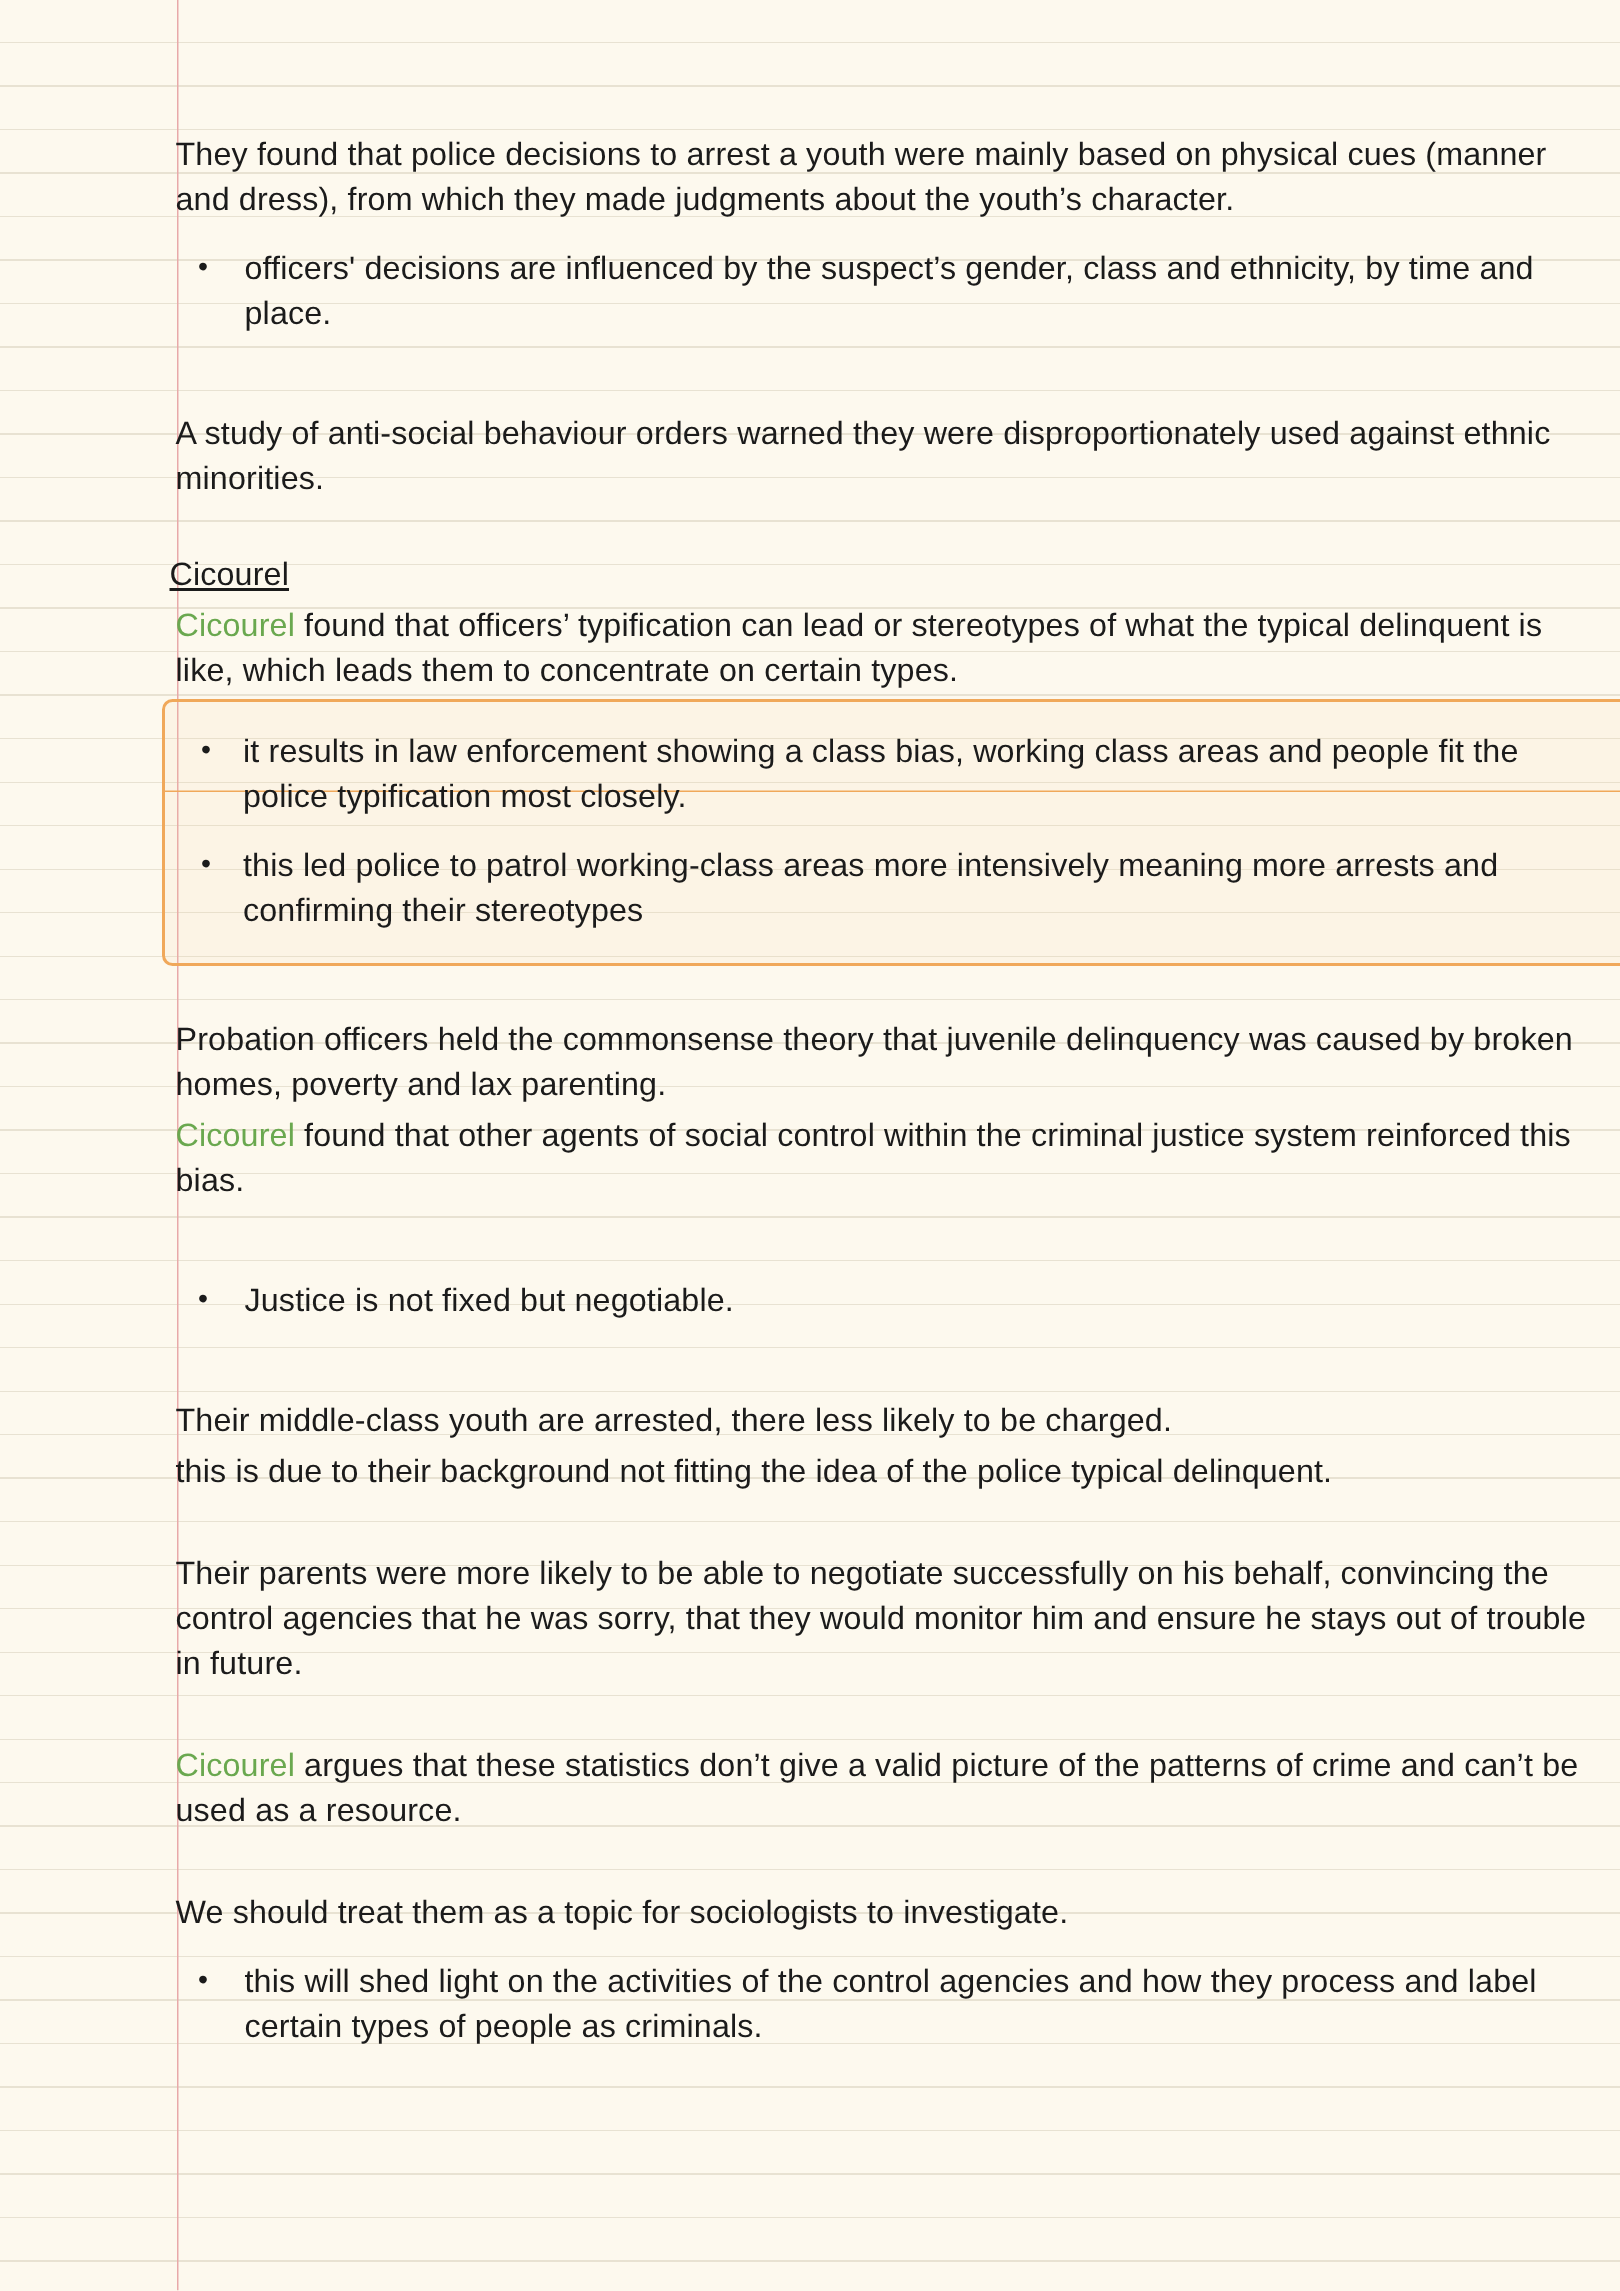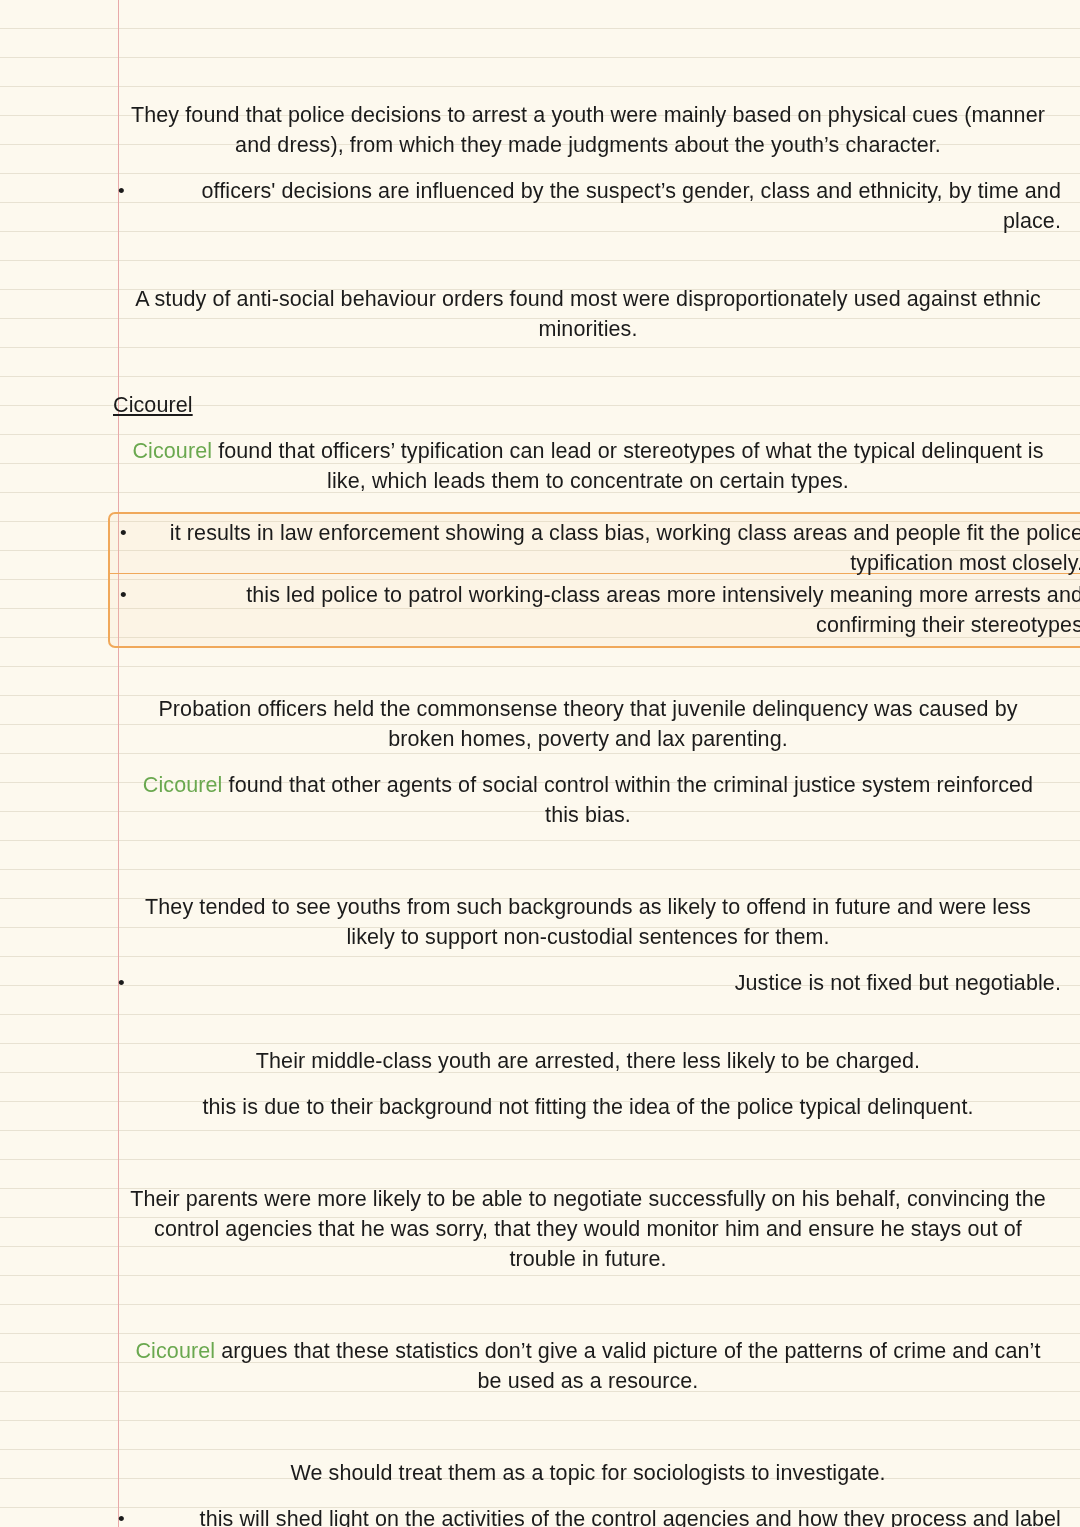--- a/index.html
+++ b/index.html
@@ -46,39 +46,37 @@
     line-height: 30px;
     color: #1b1b1b;
     letter-spacing: 0.1px;
   }
 
   .heading {
     text-decoration: underline;
     text-underline-offset: 2px;
   }
   .para {
-    margin: 16px;
-    text-align: center;
+    margin: 4px;
   }
   .spacer {
     height: 30px;
   }
   .green {
     color: #6aa84f;
   }
   ul.bullets {
     list-style: none;
     margin: 0;
     padding: 0;
   }
   ul.bullets li {
     position: relative;
     padding-left: 34px;
-    margin: 2px;
-    text-align: right;
+    margin: 16px;
   }
   ul.bullets li::before {
     content: "\2022";
     position: absolute;
     left: 3px;
     top: 0;
     font-size: 19px;
   }
 
   
@@ -112,21 +110,21 @@
 
 
   <p class="para">They found that police decisions to arrest a youth were mainly based on physical cues (manner and dress), from which they made judgments about the youth’s character.</p>
 
   <ul class="bullets">
     <li>officers' decisions are influenced by the suspect’s gender, class and ethnicity, by time and place.</li>
   </ul>
 
   <div class="spacer"></div>
 
-  <p class="para">A study of anti-social behaviour orders found most were disproportionately used against ethnic minorities.</p>
+  <p class="para">A study of anti-social behaviour orders warned they were disproportionately used against ethnic minorities.</p>
 
   <div class="spacer"></div>
 
   <div class="heading">Cicourel</div>
 
   <p class="para"><span class="green">Cicourel</span><span> found that officers’ typification can lead or stereotypes of what the typical delinquent is like, which leads them to concentrate on certain types.</span></p>
 
   <div class="highlight-box">
     <div class="divider"></div>
     <ul class="bullets">
@@ -136,21 +134,20 @@
   </div>
 
   <div class="spacer"></div>
 
   <p class="para">Probation officers held the commonsense theory that juvenile delinquency was caused by broken homes, poverty and lax parenting.</p>
 
   <p class="para"><span class="green">Cicourel</span><span> found that other agents of social control within the criminal justice system reinforced this bias.</span></p>
 
   <div class="spacer"></div>
 
-  <p class="para">They tended to see youths from such backgrounds as likely to offend in future and were less likely to support non-custodial sentences for them.</p>
 
   <ul class="bullets">
     <li>Justice is not fixed but negotiable.</li>
   </ul>
 
   <div class="spacer"></div>
 
   <p class="para">Their middle-class youth are arrested, there less likely to be charged.</p>
   <p class="para">this is due to their background not fitting the idea of the police typical delinquent.</p>
 

